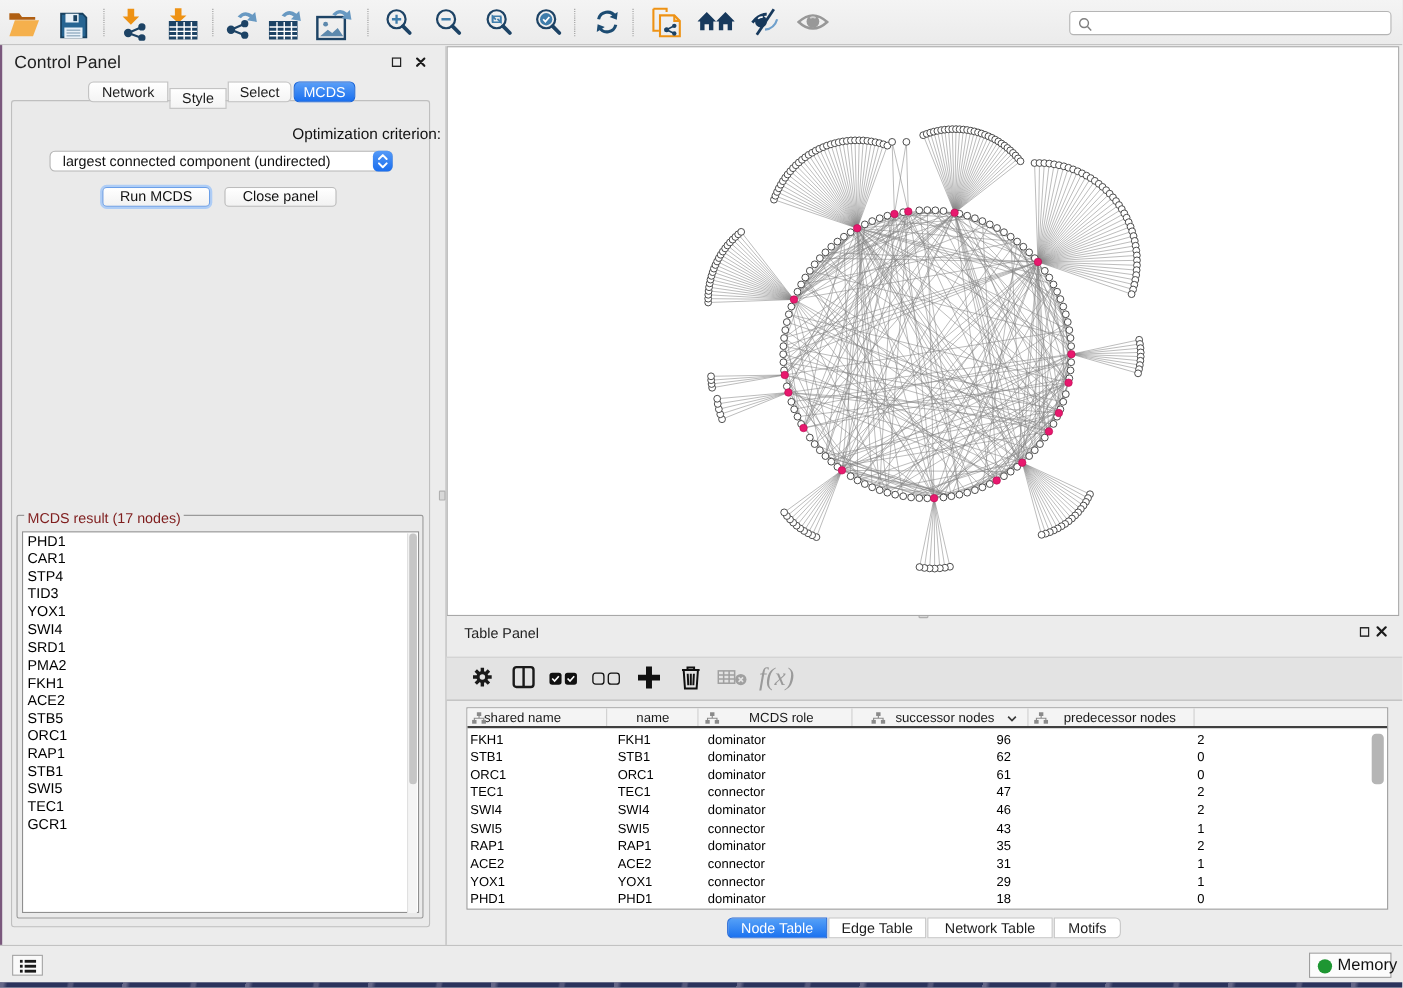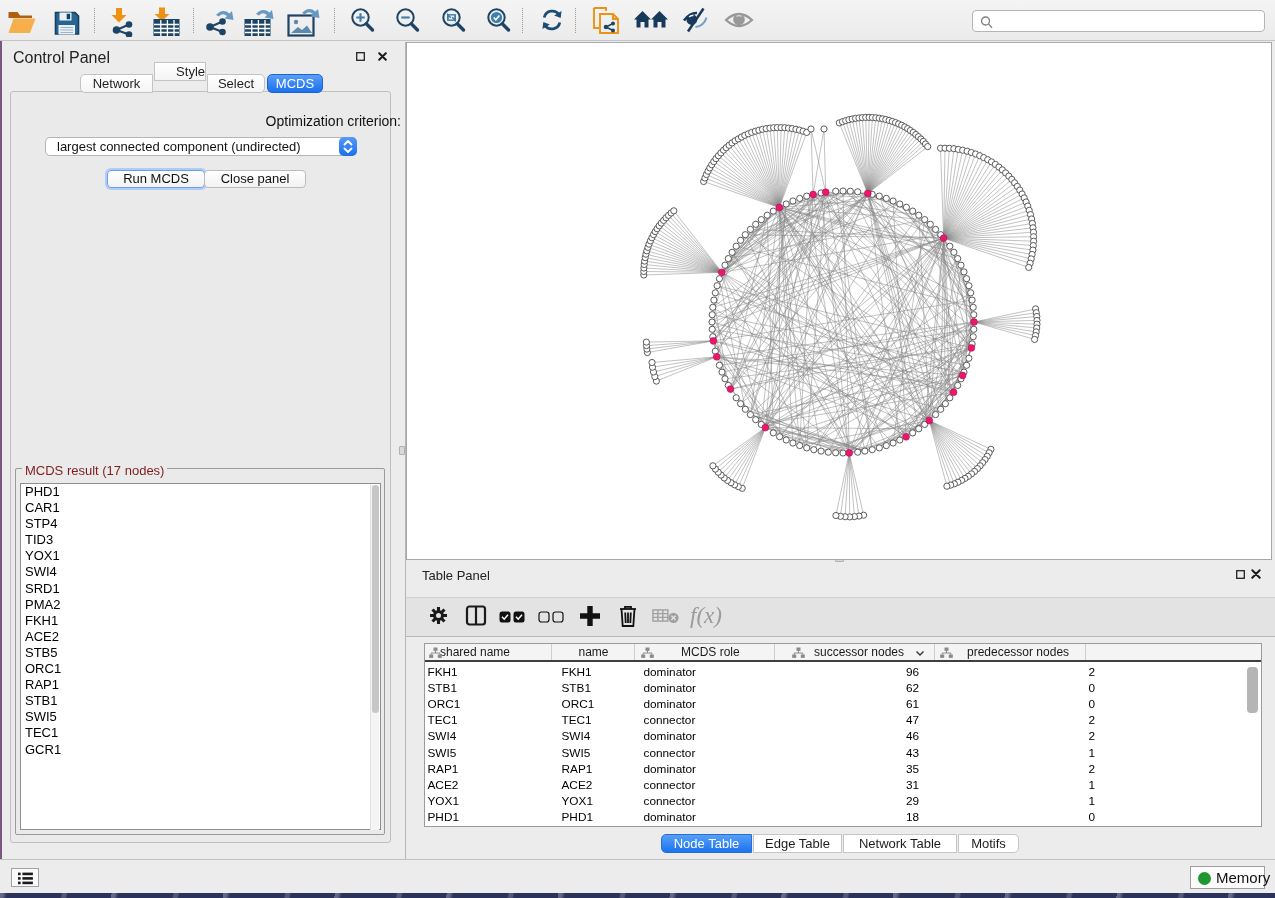--- a/index.html
+++ b/index.html
@@ -15,21 +15,21 @@
   #leftedge { left:0; top:41px; width:1.5px; height:852px; background:#7a587d; }
   
   #cp-title { left:13px; top:49px; font-size:16px; color:#222; }
   #cp-box { left:10px; top:91px; width:381px; height:752px; background:#eaeaea; border:1px solid #bfbfbf; border-radius:3px; }
   .seg { position:absolute; height:19px; font-size:13px; color:#1d1d1d; background:linear-gradient(#ffffff,#f4f4f4); border:1px solid #c3c3c3; text-align:center; line-height:18px; }
   .seg.blue { background:linear-gradient(#5a9ef7,#1a70ef); color:#fff; border-color:#1a66d9; }
   #opt-label { left:0px; top:113px; width:401px; text-align:right; font-size:14px; color:#111; }
   #dropdown { left:45px; top:137px; width:312px; height:19px; background:#fff; border:1px solid #b5b5b5; border-radius:5px; font-size:13px; color:#111; line-height:17px; padding-left:11px; }
   #dd-step { position:absolute; right:-1px; top:-1px; width:18px; height:19px; border-radius:5px; background:linear-gradient(#559af7,#1a6eee); }
   .btn { position:absolute; height:18px; background:linear-gradient(#ffffff,#f2f2f2); border:1px solid #bcbcbc; border-radius:4px; font-size:13px; color:#111; text-align:center; line-height:16px; }
-  #run-btn { left:93px; top:170px; width:98px; border-color:#6b9fe8; box-shadow:0 0 0 2px #aecdf6;margin-left:14px; }
+  #run-btn { left:93px; top:170px; width:98px; border-color:#6b9fe8; box-shadow:0 0 0 2px #aecdf6; }
   #close-btn { left:204px; top:170px; width:102px; }
   #fieldset { left:15px; top:468px; width:370px; height:367px; border:1px solid #9a9a9a; border-radius:2px; }
   #fs-legend { position:absolute; left:6px; top:-6px; background:#eaeaea; padding:0 3px; font-size:13px; color:#7f1d1d; }
   #mcds-list { position:absolute; left:4px; top:14px; width:361px; height:347px; background:#fff; border:1px solid #8f8f8f; font-size:13px; color:#000; padding:0 0 0 4px; line-height:16.1px; }
   #mcds-scroll { position:absolute; right:1px; top:1px; width:9px; height:345px; background:#f4f4f4; border-left:1px solid #e0e0e0; }
   #mcds-thumb { position:absolute; left:1px; top:0px; width:7px; height:228px; background:#c6c6c6; border-radius:4px; }
   
   #vsplit { left:405px; top:42px; width:1px; height:820px; background:#b5b5b5; }
   .grip { position:absolute; background:#d8d8d8; border:1px solid #b0b0b0; border-radius:1px; }
   
@@ -178,21 +178,21 @@
 
 <div class="abs" id="cp-title">Control Panel</div>
 <svg class="abs" style="left:356px;top:52px" width="9" height="9" viewBox="0 0 9 9">
     <rect x="0.7" y="0.7" width="7.6" height="7.6" fill="none" stroke="#222" stroke-width="1.3"></rect>
   </svg>
 <svg class="abs" style="left:378px;top:52px" width="9" height="9" viewBox="0 0 9 9">
     <path d="M1.2 1.2 L7.8 7.8 M7.8 1.2 L1.2 7.8" stroke="#1a1a1a" stroke-width="2" stroke-linecap="round"></path>
   </svg>
 <div class="abs" id="cp-box"></div>
 <div class="seg" style="left:80px;top:74px;width:73px;border-radius:5px 0 0 5px;">Network</div>
-<div class="seg" style="left:154px;top:62px;width:52px;text-align:right;">Style</div>
+<div class="seg" style="left:154px;top:80px;width:52px;">Style</div>
 <div class="seg" style="left:207px;top:74px;width:58px;border-radius:0 5px 5px 0;">Select</div>
 <div class="seg blue" style="left:267px;top:74px;width:56px;border-radius:5px;">MCDS</div>
 <div class="abs" id="opt-label">Optimization criterion:</div>
 <div class="abs" id="dropdown">largest connected component (undirected)
   <div id="dd-step"><svg width="18" height="19" viewBox="0 0 18 19">
         <path d="M5.5 7.5 L9 4 L12.5 7.5 M5.5 11.5 L9 15 L12.5 11.5" stroke="#fff" stroke-width="1.8" fill="none" stroke-linecap="round" stroke-linejoin="round"></path>
       </svg></div>
 </div>
 <div class="btn" id="run-btn">Run MCDS</div>
 <div class="btn" id="close-btn">Close panel</div>

